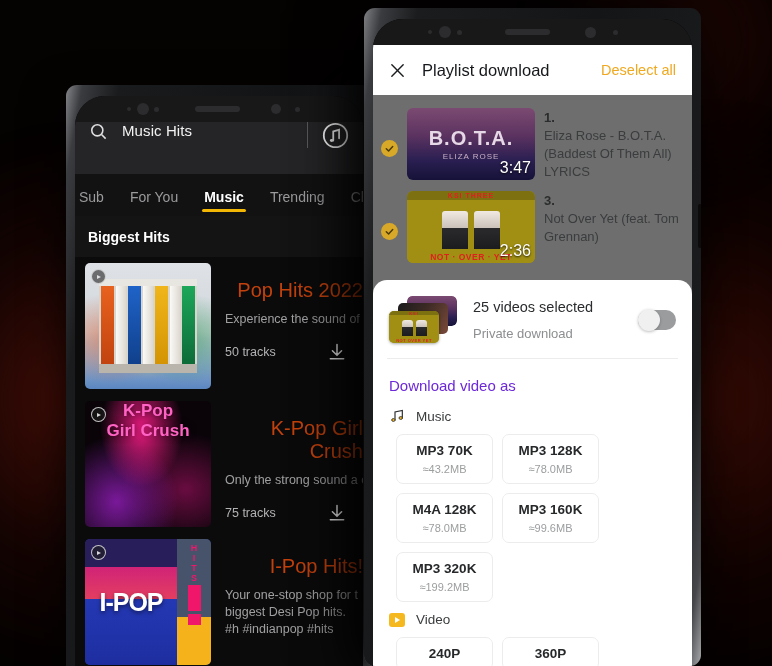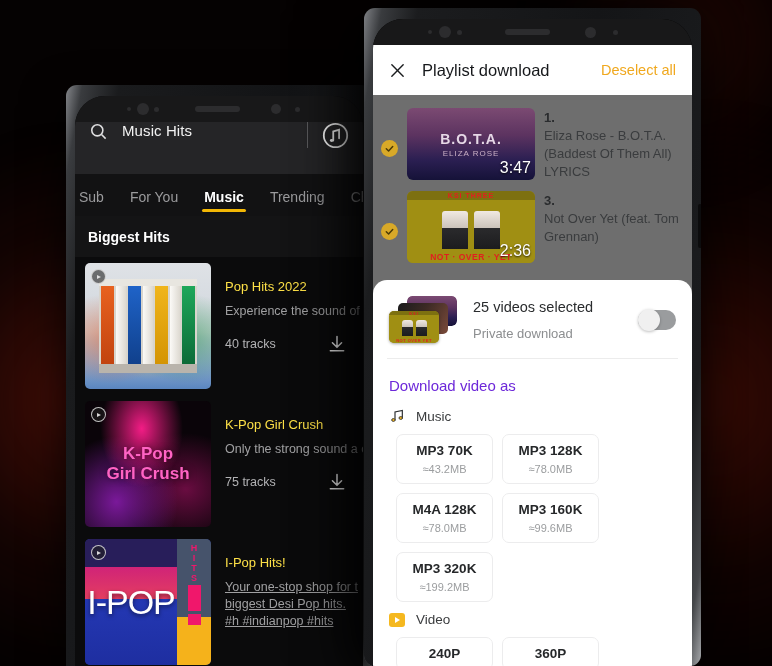--- a/index.html
+++ b/index.html
@@ -181,21 +181,21 @@
   }
   .pl-badge::after {
     content: "";
     width: 0; height: 0;
     border-left: 4px solid rgba(235,235,235,.9);
     border-top: 2.6px solid transparent;
     border-bottom: 2.6px solid transparent;
     margin-left: 1px;
   }
   .pl-meta { flex: 1; padding-top: 16px; min-width: 0; }
-  .pl-title { font-size: 13px; color: #fde047; margin-bottom: 9px; }
+  .pl-title { font-size: 20px; color: #c2410c; margin-bottom: 9px; text-align: right; }
   .pl-desc {
     font-size: 12.5px; color: #a0a0a2;
     line-height: 17px;
     overflow: hidden;
     white-space: nowrap;
   }
   .pl-foot {
     display: flex; align-items: center; justify-content: space-between;
     margin-top: 14px;
     padding-right: 16px;
@@ -227,21 +227,21 @@
   .d4 { background: linear-gradient(180deg,#1da75a,#0d6b38); }
   .pillar { width: 10px; background: linear-gradient(90deg,#fbfaf7,#ddd9d1); }
 
   .art-kpop {
     width: 100%; height: 100%;
     background:
       radial-gradient(ellipse at 45% 22%, rgba(255,30,140,.95) 0%, rgba(255,30,140,0) 42%),
       radial-gradient(ellipse at 25% 80%, rgba(150,30,190,.8) 0%, rgba(150,30,190,0) 46%),
       radial-gradient(ellipse at 80% 70%, rgba(200,20,120,.5) 0%, rgba(200,20,120,0) 45%),
       #0a0409;
-    display: flex; align-items: center; justify-content: center;
+    display: flex; align-items: flex-start; justify-content: center;
   }
   .kpop-text {
     color: #ff63c4;
     font-weight: bold;
     font-size: 17px;
     line-height: 20px;
     text-align: center;
     text-shadow: 0 0 7px rgba(0,0,0,.6);
   }
   .art-ipop {
@@ -250,21 +250,21 @@
     background: linear-gradient(180deg,#1b2b8f 0%,#2b3fb5 48%,#1e2f9e 100%);
   }
   .ipop-l {
     flex: 1;
     background:
       linear-gradient(180deg, rgba(40,30,90,1) 0%, rgba(40,30,90,1) 22%, rgba(208,35,120,1) 22%, rgba(228,62,96,1) 48%, rgba(36,56,180,1) 48%, rgba(30,46,160,1) 100%);
     display: flex; align-items: center; justify-content: center;
     position: relative;
   }
   .ipop-word {
-    color: #fff; font-weight: normal; font-size: 34px;
+    color: #fff; font-weight: bold; font-size: 25px;
     letter-spacing: -1px;
     text-shadow: 0 2px 4px rgba(0,0,0,.5);
   }
   .ipop-r {
     width: 34px;
     background: linear-gradient(180deg,#46536b 0%,#46536b 62%,#f5b21b 62%,#f5b21b 100%);
     display: flex; flex-direction: column; align-items: center;
     padding-top: 4px;
   }
   .ipop-hits {
@@ -331,21 +331,21 @@
   }
   .q-meta { flex: 1; min-width: 0; padding-top: 1px; }
   .q-num { font-size: 13px; color: #2a2c2e; font-weight: bold; line-height: 18px; }
   .q-name { font-size: 13px; color: #3a3c3e; line-height: 18px; }
 
   .art-bota {
     width: 100%; height: 100%;
     background: linear-gradient(180deg,#7b4a72 0%,#5c3360 38%,#2b1f52 72%,#151238 100%);
     display: flex; flex-direction: column; align-items: center; justify-content: center;
   }
-  .bota-t { color: #e6d8e6; font-weight: bold; font-size: 14px; letter-spacing: 1px; }
+  .bota-t { color: #e6d8e6; font-weight: bold; font-size: 20px; letter-spacing: 1px; }
   .bota-s { color: #c8aec4; font-size: 8px; letter-spacing: 1px; margin-top: 2px; }
   .art-box {
     width: 100%; height: 100%;
     background: #a08f13;
     display: flex; flex-direction: column;
   }
   .box-top { height: 13%; background: #7d7010; display:flex; align-items:center; justify-content:center; }
   .box-top span { color: #e02020; font-size: 7px; font-weight: bold; letter-spacing: 1px;}
   .box-mid { flex: 1; display: flex; align-items: flex-end; justify-content: center; gap: 6px; padding-bottom: 2px;}
   .fighter { width: 26px; height: 78%; background: linear-gradient(180deg,#f0e9e2 0%,#cbc3ba 45%,#2a2a2c 46%,#1c1c1e 100%); border-radius: 3px 3px 0 0; }
@@ -502,21 +502,21 @@
                     <div class="pillar"></div>
                   <div class="door d4"></div>
                 </div>
               </div>
               <div class="pl-badge"></div>
             </div>
             <div class="pl-meta">
               <div class="pl-title">Pop Hits 2022</div>
               <div class="pl-desc">Experience the sound of 2022 with this collection some of th...</div>
               <div class="pl-foot">
-                <span class="pl-tracks">40 tracks</span>
+                <span class="pl-tracks">50 tracks</span>
                 <svg class="dl-icon" viewBox="0 0 24 24" fill="none" stroke="#f0f0f0" stroke-width="1.8">
                   <path d="M12 3v12M6.5 10.5L12 16l5.5-5.5M4 20h16" stroke-linecap="round" stroke-linejoin="round"></path>
                 </svg>
               </div>
             </div>
           </div>
 
           <div class="pl-item">
             <div class="pl-thumb">
               <div class="art-kpop">
@@ -550,21 +550,21 @@
                   <div class="ipop-bang">
                       <i class="b1"></i>
                       <i class="b2"></i>
                     </div>
                 </div>
               </div>
               <div class="pl-badge"></div>
             </div>
             <div class="pl-meta">
               <div class="pl-title">I-Pop Hits!</div>
-              <div class="pl-desc" style="white-space:normal;text-decoration:underline;">Your one-stop shop for t biggest Desi Pop hits. #h #indianpop #hits</div>
+              <div class="pl-desc" style="white-space:normal;">Your one-stop shop for t biggest Desi Pop hits. #h #indianpop #hits</div>
             </div>
           </div>
 
         </div>
       </div>
     </div>
   </div>
 
   <div class="phone" id="phone-right">
     <div class="side-btn" style="top:196px;"></div>

